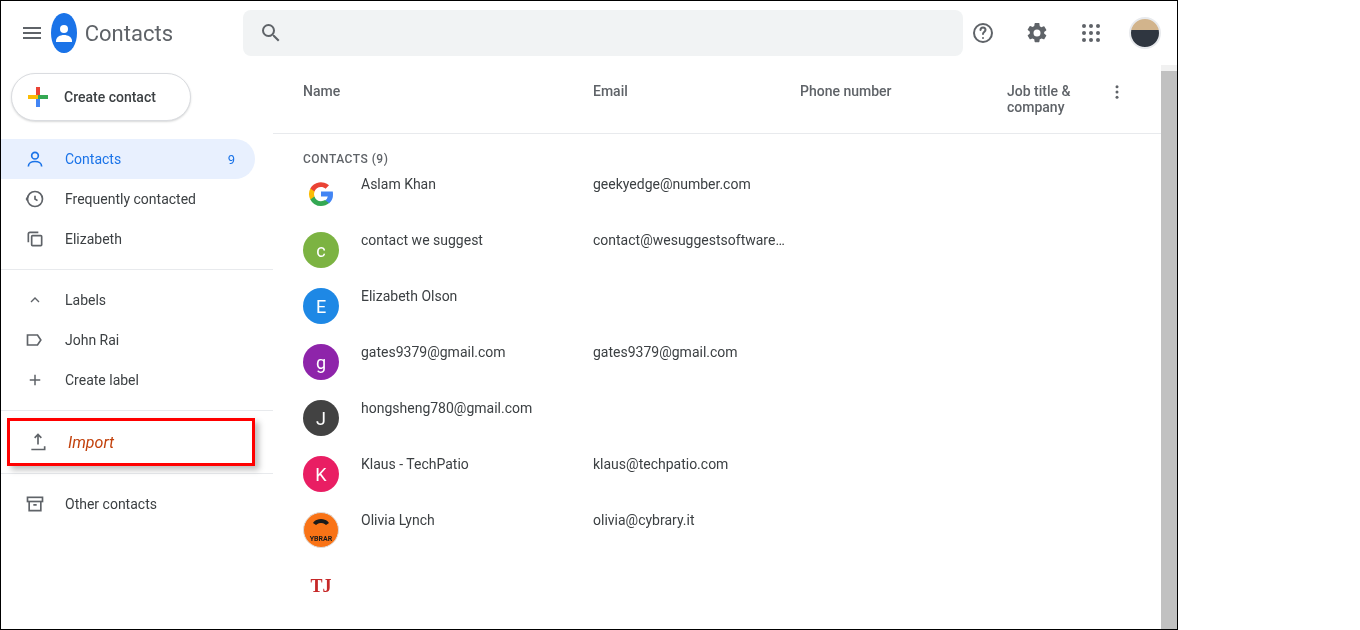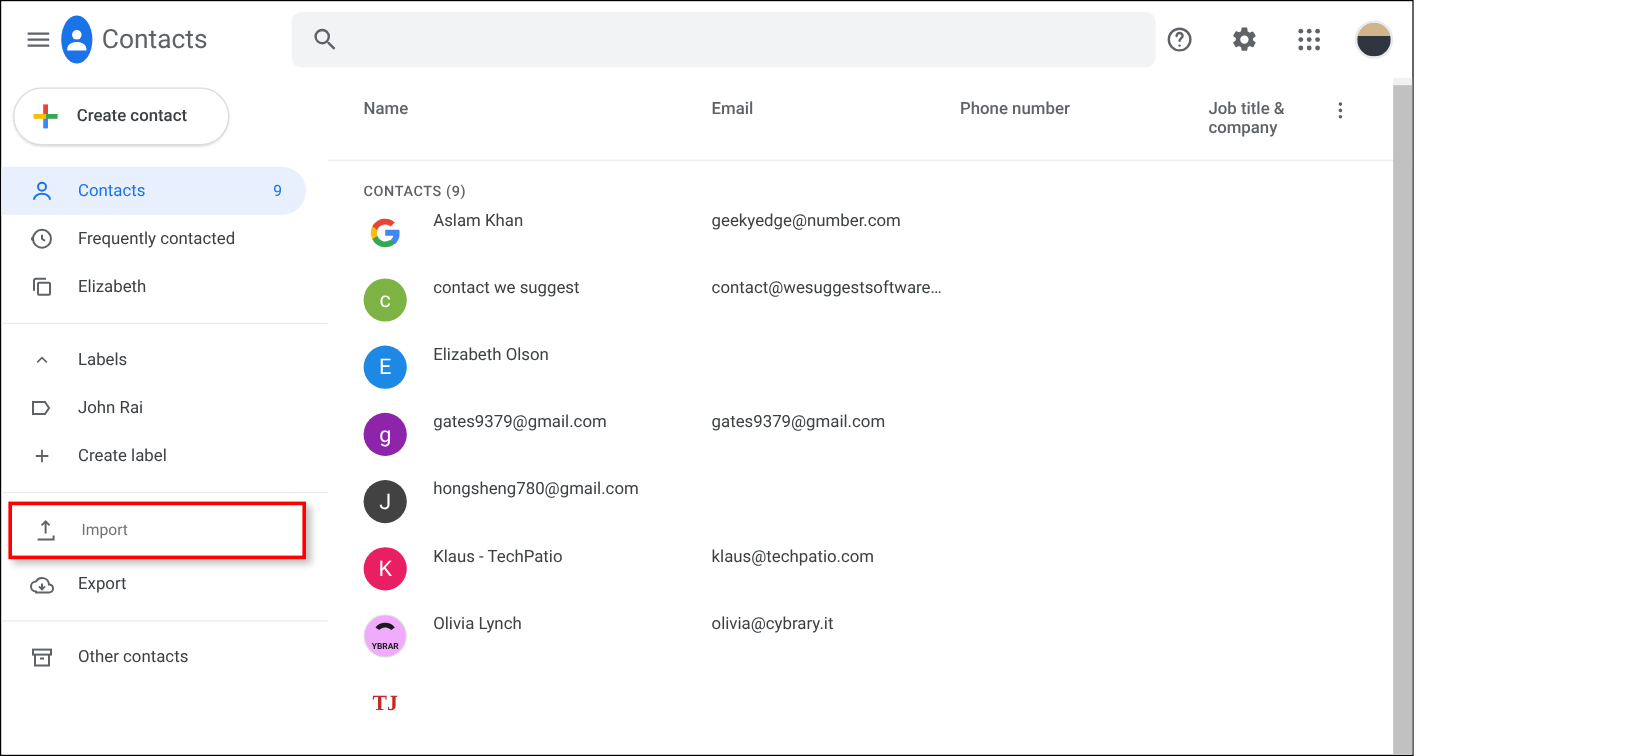--- a/index.html
+++ b/index.html
@@ -27,21 +27,21 @@
   .cp-h { position:absolute; left:2px; top:10px; width:20px; height:4px; background:linear-gradient(90deg,#fbbc05 50%,#34a853 50%); }
   .nav { margin-top:18px; }
   .nav-item { height:40px; display:flex; align-items:center; padding:0 20px 0 24px; font-size:14px; color:#3c4043; cursor:pointer; border-radius:0 20px 20px 0; margin-right:18px; }
   .nav-item.active { background:#e8f0fe; color:#1a73e8; }
   .nav-item .ni { width:20px; display:flex; justify-content:center; color:inherit;}
   .nav-item .lbl { margin-left:20px; flex:1; }
   .nav-item .count { font-size:13px; }
   .nav-sep { height:1px; background:#e8eaed; margin:10px 0; }
   .highlight-box { border:3px solid #ff0000; height:48px; display:flex; align-items:center; margin: -3px 18px -3px 6px; padding-left:18px; box-shadow: 4px 4px 6px rgba(0,0,0,0.25); position:relative; z-index:2; background:#fff;}
   .highlight-box .ni{width:20px;display:flex;justify-content:center;color:#5f6368;}
-  .highlight-box .lbl{margin-left:20px;font-size:13px;color:#737373;}
+  .highlight-box .lbl{margin-left:20px;font-size:16px;color:#c2410c;font-style:italic;}
 
   
   .main { flex:1; display:flex; flex-direction:column; position:relative; }
   .scrollbar { position:absolute; right:0; top:0; bottom:0; width:16px; background:#f1f1f1; }
   .scroll-thumb { width:16px; background:#c1c1c1; height:560px; position:absolute; top:6px; }
   .col-headers { display:flex; padding: 18px 40px 18px 30px; font-size:14px; font-weight:500; color:#5f6368; border-bottom:1px solid #e8eaed; }
   .col { }
   .col.name { width:290px; }
   .col.email { width:207px; }
   .col.phone { width:207px; }
@@ -184,29 +184,20 @@
 
         <div class="highlight-box">
           <span class="ni">
               <svg width="20" height="20" viewBox="0 0 24 24" fill="none" stroke="#5f6368" stroke-width="2">
                 <path d="M12 3v12M8 7l4-4 4 4M4 21h16v-4"></path>
               </svg>
             </span>
           <span class="lbl">Import</span>
         </div>
 
-        <div class="nav-item" style="margin-top:4px;">
-          <span class="ni">
-              <svg width="20" height="20" viewBox="0 0 24 24" fill="none" stroke="#5f6368" stroke-width="2">
-                <path d="M6 19a5 5 0 010-10 7 7 0 0113 3 4 4 0 010 8H6z"></path>
-                <path d="M12 11v6m-3-3l3 3 3-3"></path>
-              </svg>
-            </span>
-          <span class="lbl">Export</span>
-        </div>
 
         <div class="nav-sep"></div>
 
         <div class="nav-item">
           <span class="ni">
               <svg width="20" height="20" viewBox="0 0 24 24" fill="none" stroke="#5f6368" stroke-width="2">
                 <rect x="3" y="4" width="18" height="5"></rect>
                 <path d="M5 9v11h14V9M10 13h4"></path>
               </svg>
             </span>
@@ -276,21 +267,21 @@
             <div class="r-job"></div>
           </div>
           <div class="row">
             <div class="r-avatar" style="background: rgb(233, 30, 99); color: rgb(255, 255, 255);">K</div>
             <div class="r-name">Klaus - TechPatio</div>
             <div class="r-email">klaus@techpatio.com</div>
             <div class="r-phone"></div>
             <div class="r-job"></div>
           </div>
           <div class="row">
-            <div class="r-avatar" style="background: #f0abfc; color: rgb(0, 0, 0); border: 1px solid rgb(221, 221, 221);">
+            <div class="r-avatar" style="background: #f97316; color: rgb(0, 0, 0); border: 1px solid rgb(221, 221, 221);">
               <svg width="30" height="30" viewBox="0 0 30 30">
                 <path d="M15 4c6 0 8 4 8 4l-3 2s-2-2-5-2-5 2-5 2l-3-2s2-4 8-4z" fill="#1b1b1b"></path>
                 <text x="15" y="26" font-size="7" text-anchor="middle" fill="#1b1b1b" font-weight="bold">YBRAR</text>
               </svg>
             </div>
             <div class="r-name">Olivia Lynch</div>
             <div class="r-email">olivia@cybrary.it</div>
             <div class="r-phone"></div>
             <div class="r-job"></div>
           </div>

